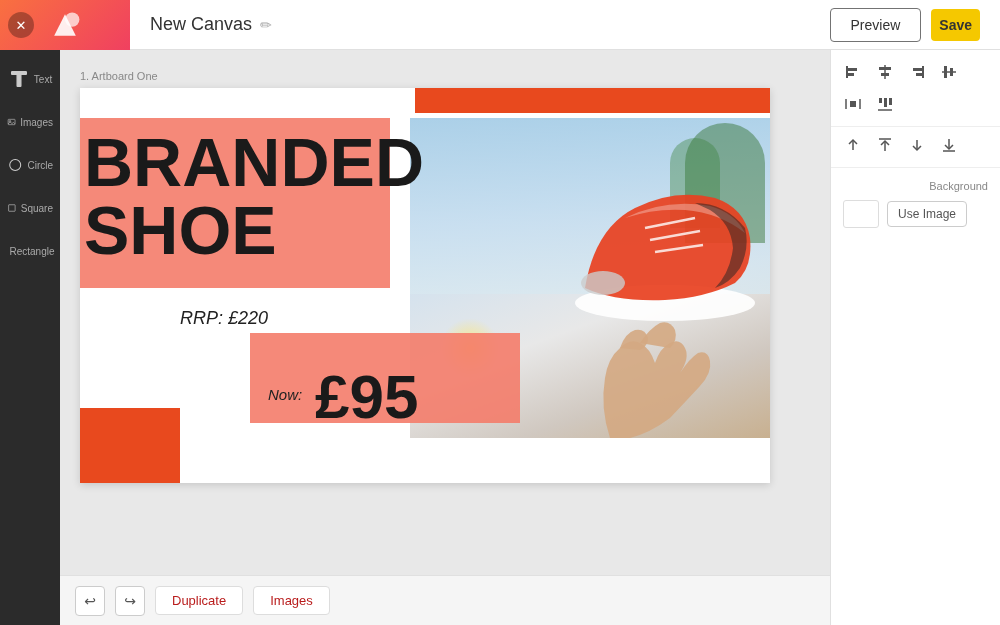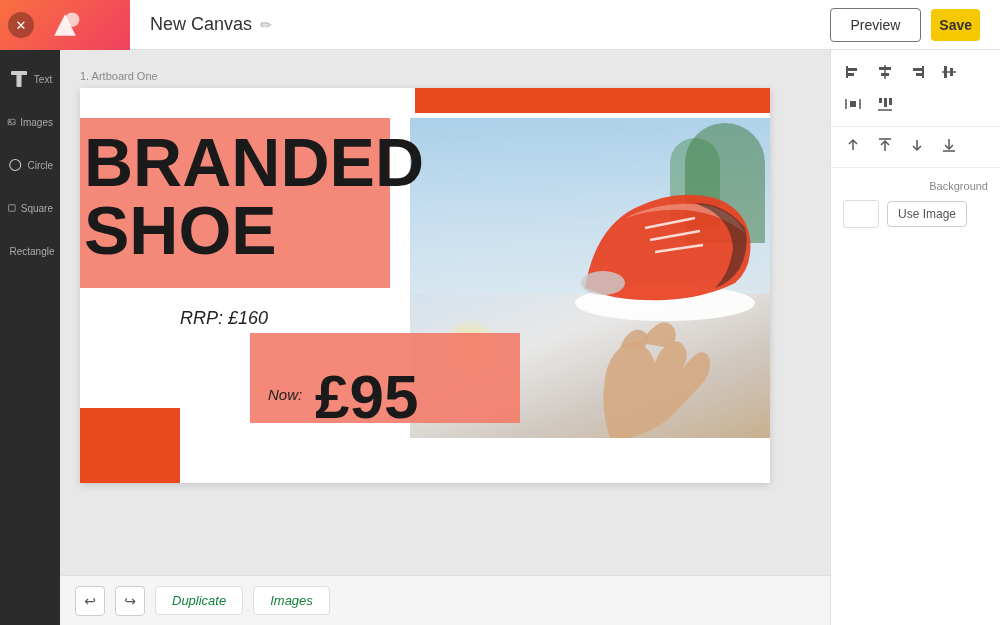--- a/index.html
+++ b/index.html
@@ -107,21 +107,21 @@
     }
     .btn-icon {
       width: 30px; height: 30px; border: 1px solid #ccc; background: #fff;
       border-radius: 4px; display: flex; align-items: center; justify-content: center;
       cursor: pointer; font-size: 14px; color: #555;
     }
     .btn-action {
       padding: 6px 16px; border: 1px solid #ccc; background: #fff;
       border-radius: 4px; font-size: 13px; cursor: pointer; color: #555;
     }
-    .btn-action.disabled { color: #15803d; border-color: #ddd; cursor: default; font-style: italic; }
+    .btn-action.disabled { color: #b91c1c; border-color: #ddd; cursor: default; }
 
     
     .right-panel {
       width: 170px; background: #fff; border-left: 1px solid #e0e0e0;
       display: flex; flex-direction: column; flex-shrink: 0;
     }
     .panel-toolbar {
       display: flex; flex-wrap: wrap; padding: 8px; gap: 4px;
       border-bottom: 1px solid #eee;
     }
@@ -259,21 +259,21 @@
 
         <div class="art-pink-price"></div>
 
         <div class="art-red-bottom"></div>
 
         <div class="art-title" style="z-index:20;">
           <div>BRANDED</div>
           <div>SHOE</div>
         </div>
 
-        <div class="art-rrp" style="z-index:20;">RRP: £160</div>
+        <div class="art-rrp" style="z-index:20;">RRP: £220</div>
 
         <div style="position:absolute;bottom:80px;left:188px;font-size:15px;color:#222;font-style:italic;z-index:20;">Now:</div>
 
         <div style="position:absolute;bottom:55px;left:235px;font-size:62px;font-weight:900;color:#1a1a1a;font-family:'Arial Black',Arial,sans-serif;z-index:20;line-height:1;">£95</div>
       </div>
     </div>
 
     <div class="bottom-bar">
       <div class="btn-icon">
         <span>↩</span>

